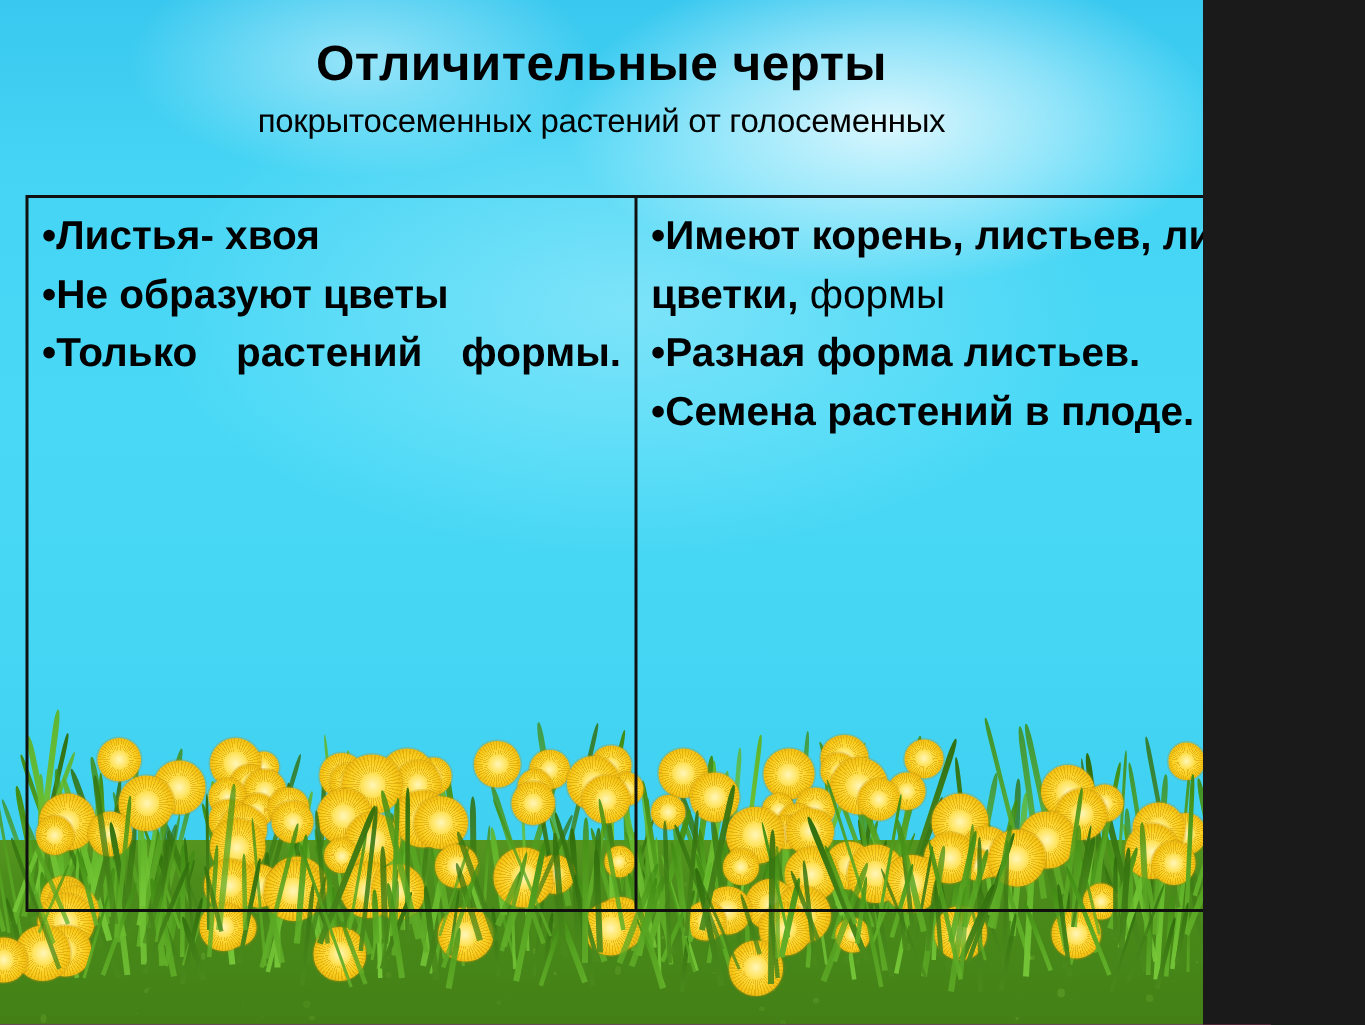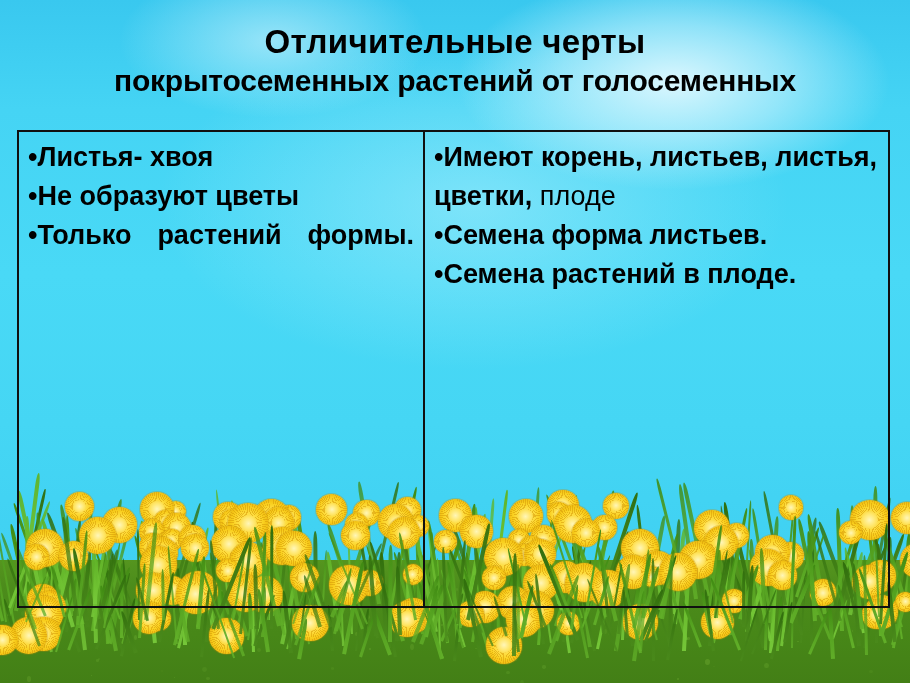--- a/index.html
+++ b/index.html
@@ -3,21 +3,21 @@
 <meta charset="utf-8">
 <title>Отличительные черты</title>
 <style>
   html, body {
     margin: 0;
     padding: 0;
     background: #1a1a1a;
   }
   #slide {
     position: relative;
-    width: 910px;
+    width: 802px;
     height: 683px;
     overflow: hidden;
     font-family: "Liberation Sans", "DejaVu Sans", sans-serif;
     background: #ec4899;
     -webkit-font-smoothing: antialiased;
   }
 
   
   .sky {
     position: absolute;
@@ -98,22 +98,22 @@
     color: #000000;
   }
   .title-line1 {
     font-size: 33px;
     font-weight: bold;
     line-height: 40px;
     letter-spacing: 0.3px;
     white-space: nowrap;
   }
   .title-line2 {
-    font-size: 30px;
-    font-weight: bold;
+    font-size: 22px;
+    font-weight: normal;
     line-height: 38px;
     letter-spacing: -0.2px;
     white-space: nowrap;
     transform: scaleX(1.0);
   }
 
   
   .table {
     position: absolute;
     left: 17px;
@@ -881,22 +881,22 @@
       <div class="col-left body-cell">
         <ul class="bullet-list just">
           <li><span class="bul">•</span><span>Листья- хвоя</span></li>
           <li><span class="bul">•</span><span>Не образуют цветы</span></li>
           <li class="stretch"><span class="bul">•</span><span>Только растений формы.</span></li>
         </ul>
       </div>
 
       <div class="col-right body-cell">
         <ul class="bullet-list">
-          <li><span class="bul">•</span><span>Имеют корень, листьев, листья, цветки, </span><span class="thin">плоде</span></li>
-          <li><span class="bul">•</span><span>Семена форма листьев.</span></li>
+          <li><span class="bul">•</span><span>Имеют корень, листьев, листья, цветки, </span><span class="thin">формы</span></li>
+          <li><span class="bul">•</span><span>Разная форма листьев.</span></li>
           <li><span class="bul">•</span><span>Семена  растений в плоде.</span></li>
         </ul>
       </div>
 
     </div>
   </div>
 
 </div>
 
 </body></html>

